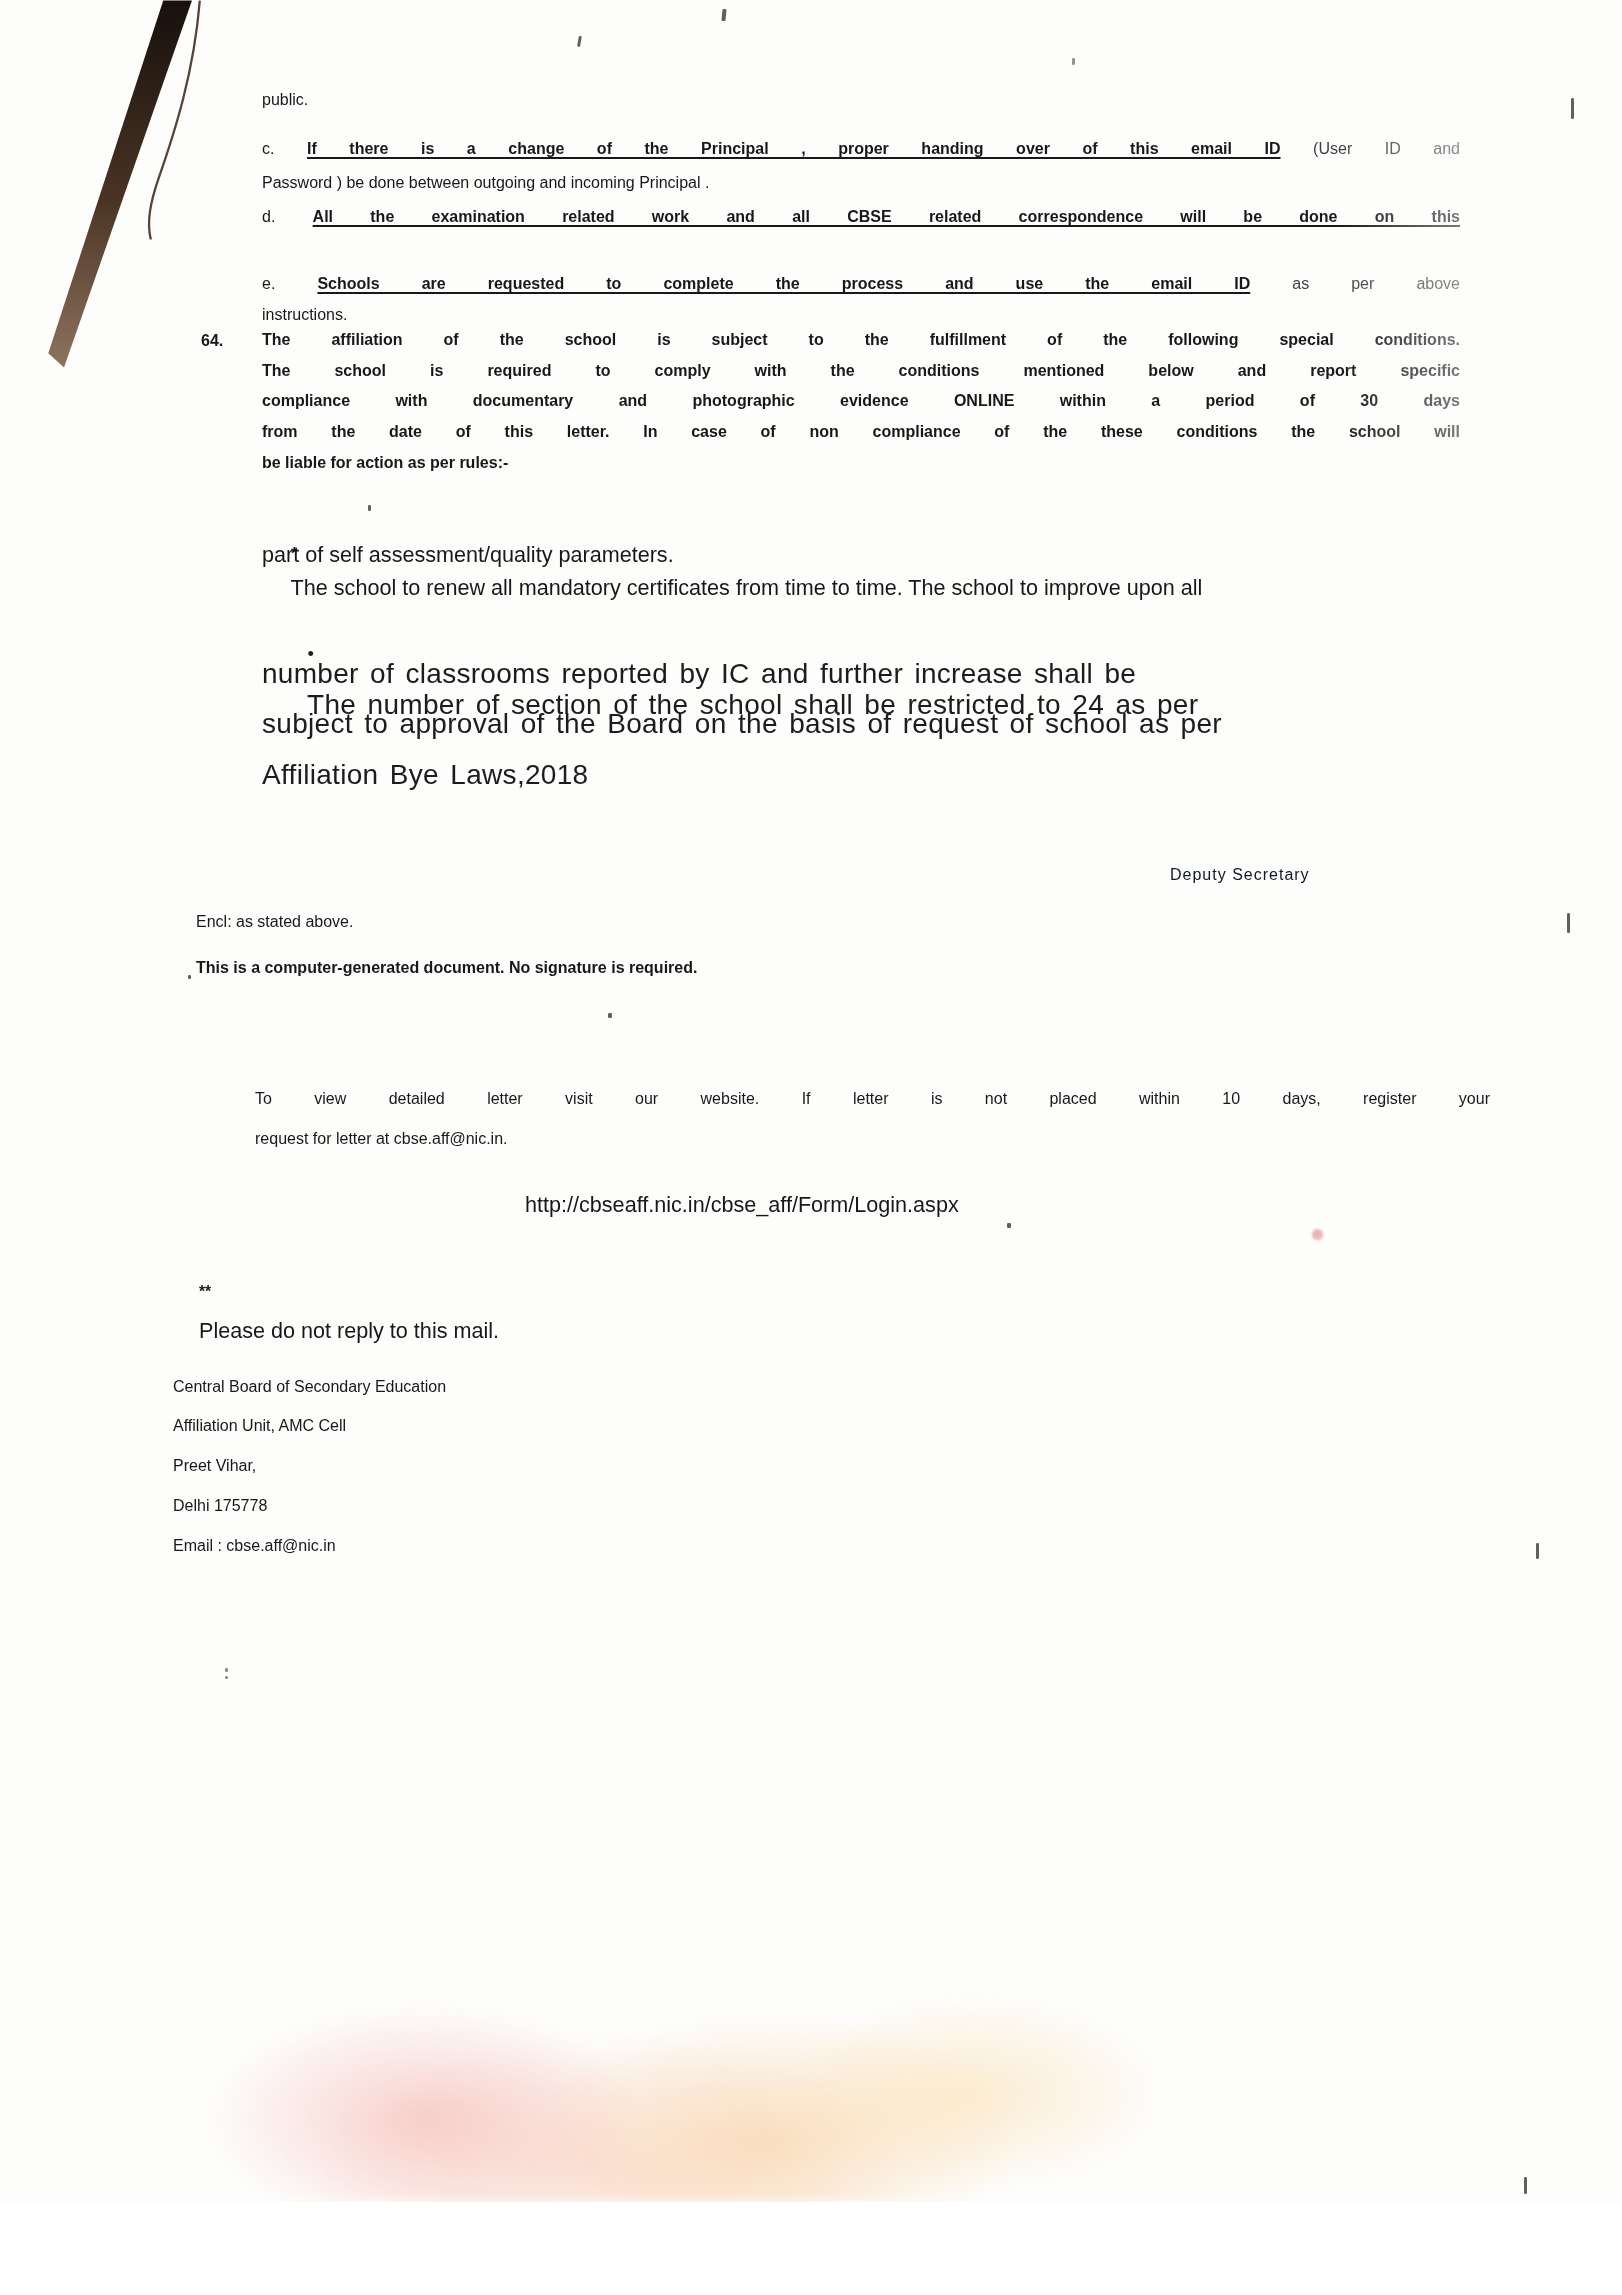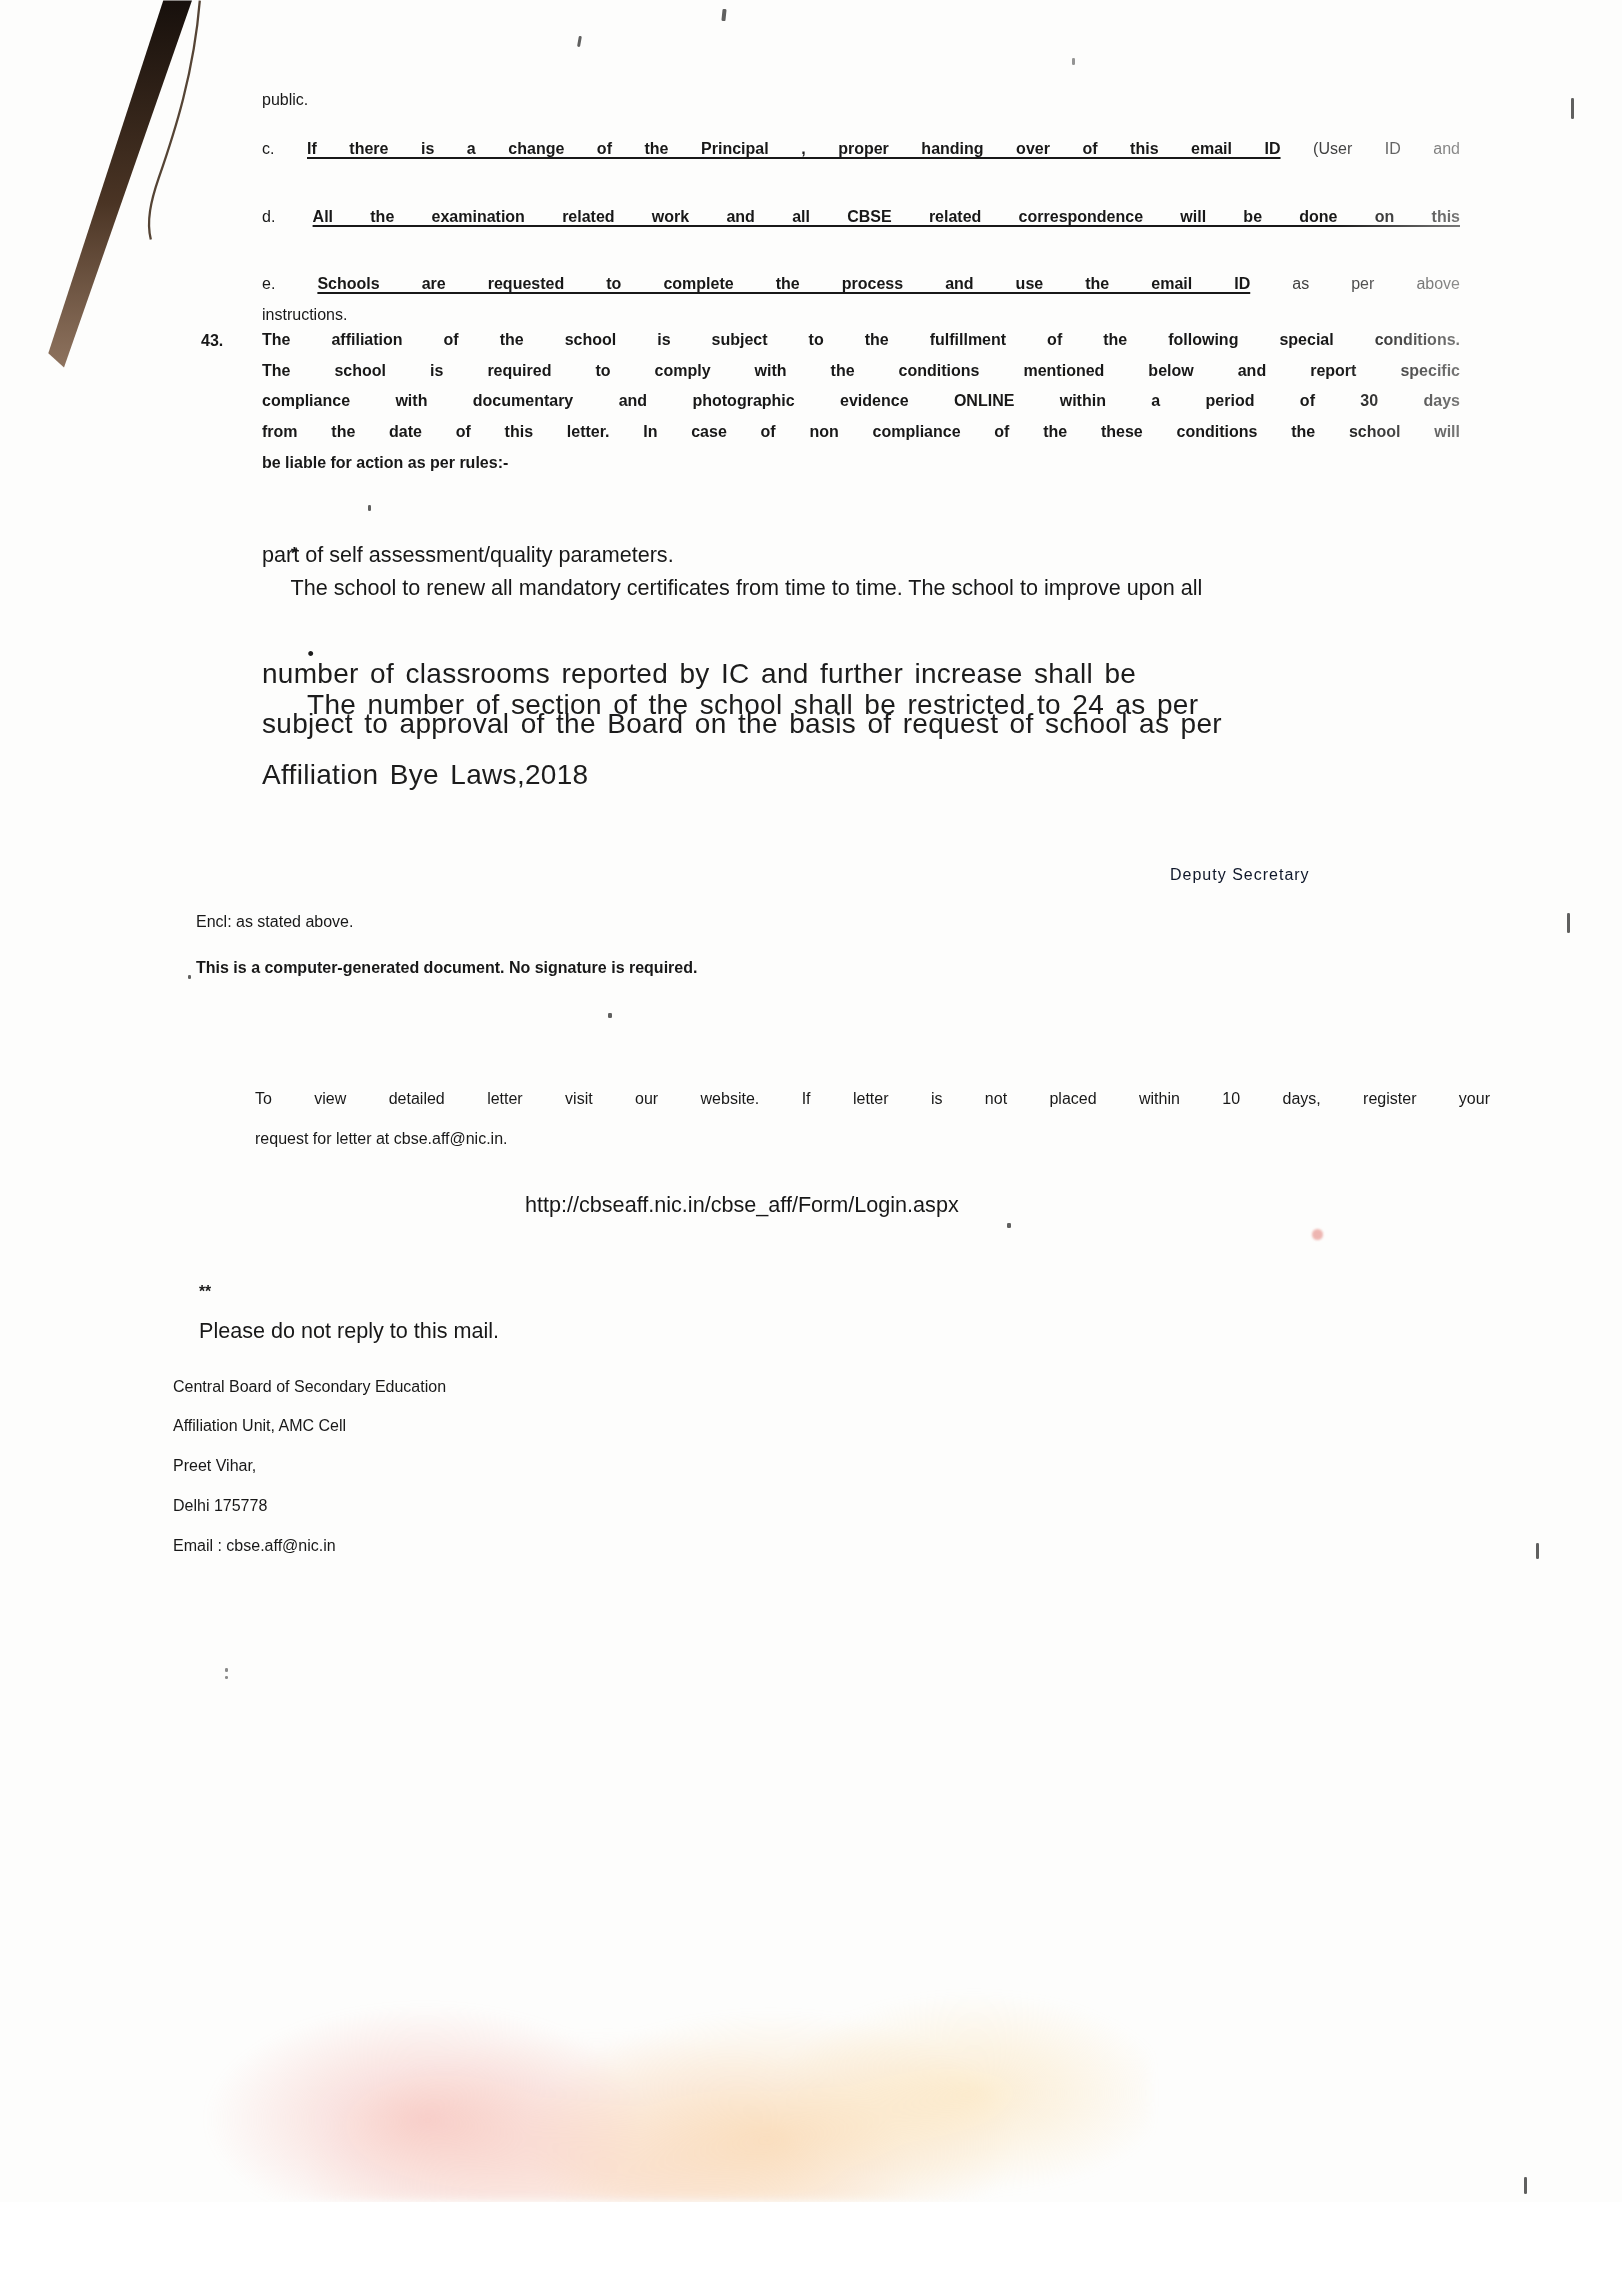--- a/index.html
+++ b/index.html
@@ -94,34 +94,35 @@
     <path d="M306 0 C 297 110, 268 200, 243 272 C 231 307, 224 338, 231 366" stroke="#42301f" stroke-width="3.5" fill="none" opacity="0.9"></path>
   </svg>
 
   <div class="ln" style="left:262px;top:83px">public.</div>
 
   <div class="ln just" style="left:262px;top:132px;width:1198px">
     <span>c.</span>
     <span class="bu">If there is a change of the Principal , proper handing over of this email ID</span>
     <span class="tail">(User ID and</span>
   </div>
+  <div class="ln" style="left:262px;top:166px">Password ) be done between outgoing and incoming Principal .</div>
 
   <div class="ln just" style="left:262px;top:200px;width:1198px">
     <span>d.</span>
     <span class="bu">All the examination related work and all CBSE related correspondence will be done on this</span>
   </div>
 
   <div class="ln just" style="left:262px;top:267px;width:1198px">
     <span>e.</span>
     <span class="bu">Schools are requested to complete the process and use the email ID</span>
     <span class="tail">as per above</span>
   </div>
   <div class="ln" style="left:262px;top:298px">instructions.</div>
 
-  <div class="ln b" style="left:201px;top:324px">43.</div>
+  <div class="ln b" style="left:201px;top:324px">64.</div>
   <div class="ln b just" style="left:262px;top:324px;width:1198px;line-height:31px">The affiliation of the school is subject to the fulfillment of the following special conditions.</div>
   <div class="ln b just" style="left:262px;top:355px;width:1198px;line-height:31px">The school is required to comply with the conditions mentioned below and report specific</div>
   <div class="ln b just" style="left:262px;top:385px;width:1198px;line-height:31px">compliance with documentary and photographic evidence ONLINE within a period of 30 days</div>
   <div class="ln b just" style="left:262px;top:416px;width:1198px;line-height:31px">from the date of this letter. In case of non compliance of the these conditions the school will</div>
   <div class="ln b" style="left:262px;top:447px;line-height:31px">be liable for action as per rules:-</div>
 
   <div class="ln small" style="left:267px;top:510px;line-height:29px">
     <span class="star-marker b">*</span>
     <span>The school to renew all mandatory certificates from time to time. The school to improve upon all</span>
   </div>

